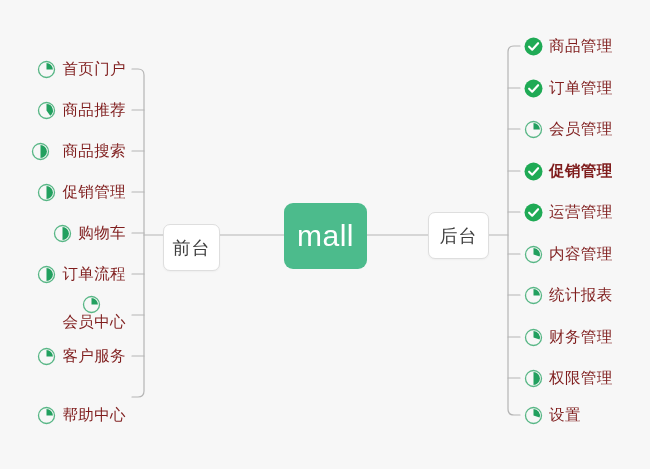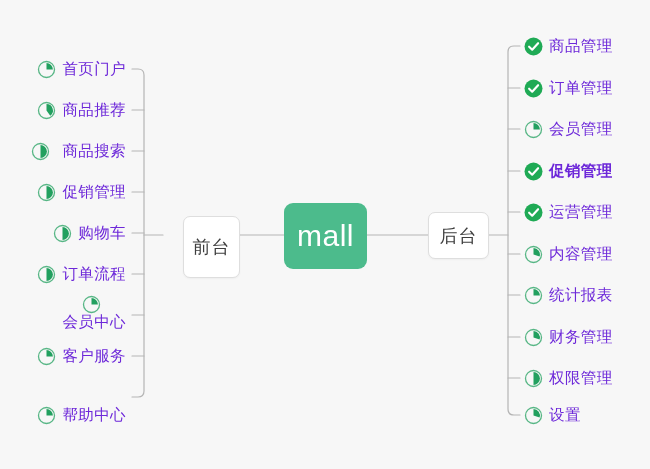--- a/index.html
+++ b/index.html
@@ -20,21 +20,21 @@
     height:28px;
     display:flex;
     align-items:center;
     white-space:nowrap;
   }
   .leaf.left{ justify-content:flex-end; right:524px; }
   .leaf.right{ justify-content:flex-start; left:524px; }
 
   .leaf .label{
     font-size:15.5px;
-    color:#6d28d9;
+    color:#7f1d1d;
     letter-spacing:0.4px;
     line-height:1;
   }
   .leaf.left .label{ margin-right:0; }
   .leaf.right .label{ margin-left:6px; }
   .leaf.left .ico{ margin-right:6px; }
 
   .ico{
     width:19px;height:19px;
     display:inline-block;
@@ -58,21 +58,21 @@
     font-size:18px;
     letter-spacing:1px;
   }
   .node.root{
     background:#4cbb8c;
     border-radius:9px;
     color:#ffffff;
     font-size:30px;
     letter-spacing:0.5px;
   }
-  #node-front{ left:163px; top:216px; width:57px; height:62px;margin-left:20px; }
+  #node-front{ left:163px; top:224px; width:57px; height:47px; }
   #node-back { left:428px; top:212px; width:61px; height:47px; }
   #node-root { left:284px; top:203px; width:83px; height:66px; }
 </style>
 </head>
 <body>
 
 <div id="canvas">
 
   <svg class="lines" viewBox="0 0 650 469" xmlns="http://www.w3.org/2000/svg">
     <g fill="none" stroke="#b5b5b5" stroke-width="1.2" stroke-linecap="round">

